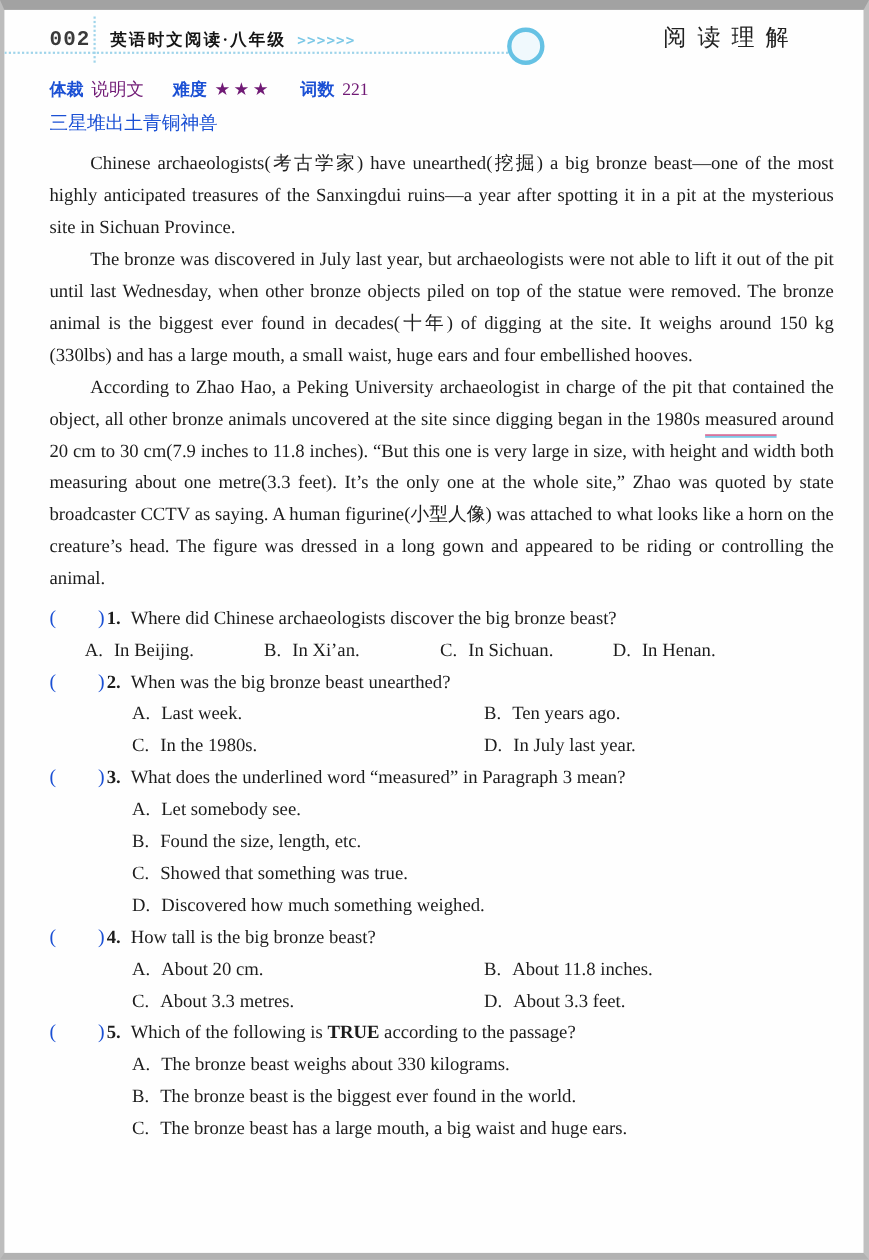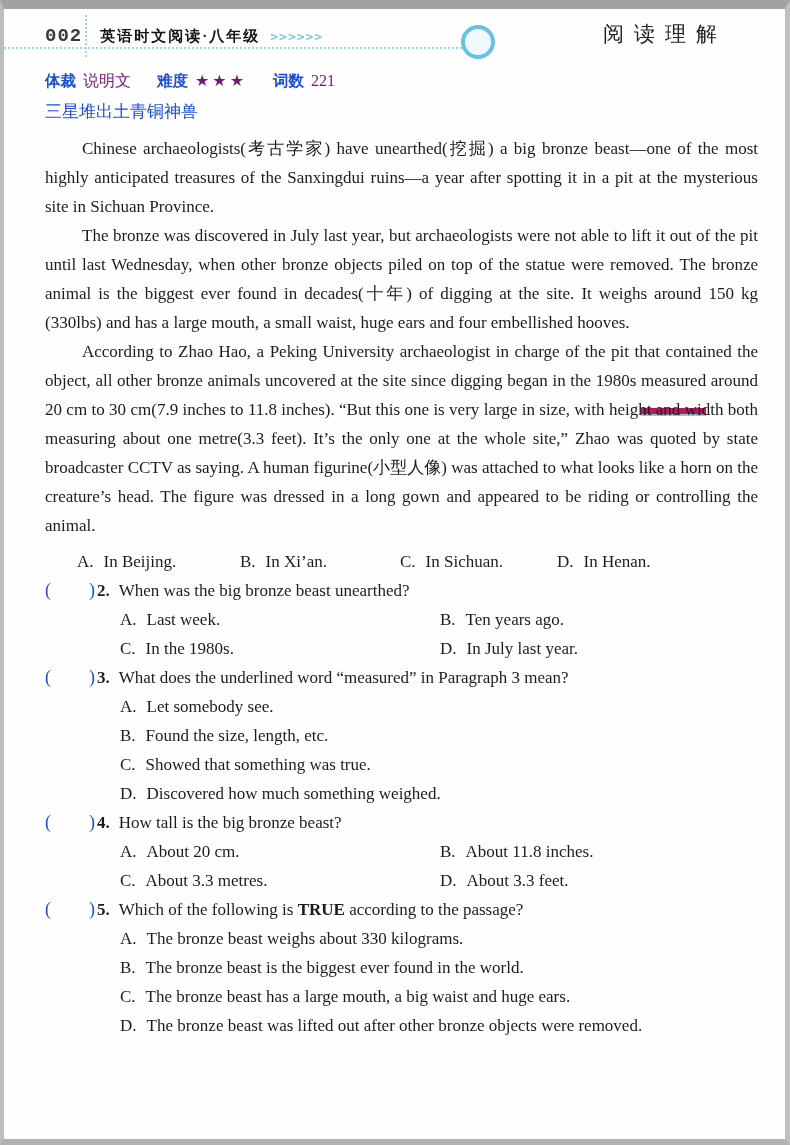--- a/index.html
+++ b/index.html
@@ -32,21 +32,21 @@
   .meta { font-size:16px; white-space:nowrap; }
   .meta .lbl { color:#1b50d4; font-weight:bold; font-family:"Liberation Sans", sans-serif; font-size:15.5px; }
   .meta .val { color:#701a75; margin-left:7px; }
   .meta .pair { margin-left:22px; }
   .meta .pair:first-child { margin-left:0; }
   .stars { letter-spacing:3px; }
   .subtitle { padding:8px 0 0 41px; font-family:"Liberation Sans", sans-serif; font-weight:normal; font-size:17px; color:#1b50d4; }
   
   .passage { padding:11px 27px 0 41px; font-size:17px; }
   .para { line-height:29px; text-indent:37px; text-align:justify; }
-  .u { border-bottom:6px solid #be185d; box-shadow:0 2px 0 #7cc8e6; padding-bottom:18px; }
+  .u { border-bottom:1px solid #be185d; box-shadow:0 2px 0 #7cc8e6; padding-bottom:5px; }
   
   .questions { padding:7px 27px 0 41px; font-size:17px; }
   .q-head { line-height:29px; }
   .paren { color:#1b50d4; font-size:18px; }
   .paren-gap { display:inline-block; width:38px; }
   .q-num { font-weight:bold; margin:0 9px 0 2px; }
   .options { margin-left:75px; }
   .option { line-height:29px; }
   .opt-label { margin-right:10px; }
   .cols-4 { display:grid; grid-template-columns:163px 160px 157px auto;margin-left:32px; }
@@ -81,20 +81,21 @@
   <h2 class="subtitle">三星堆出土青铜神兽</h2>
 
   <div class="passage" id="passage">
       <p class="para"><span>Chinese archaeologists(考古学家) have unearthed(挖掘) a big bronze beast—one of the most highly anticipated treasures of the Sanxingdui ruins—a year after spotting it in a pit at the mysterious site in Sichuan Province.</span></p>
       <p class="para"><span>The bronze was discovered in July last year, but archaeologists were not able to lift it out of the pit until last Wednesday, when other bronze objects piled on top of the statue were removed. The bronze animal is the biggest ever found in decades(十年) of digging at the site. It weighs around 150 kg (330lbs) and has a large mouth, a small waist, huge ears and four embellished hooves.</span></p>
       <p class="para"><span>According to Zhao Hao, a Peking University archaeologist in charge of the pit that contained the object, all other bronze animals uncovered at the site since digging began in the 1980s </span><span class="u">measured</span><span> around 20 cm to 30 cm(7.9 inches to 11.8 inches). “But this one is very large in size, with height and width both measuring about one metre(3.3 feet). It’s the only one at the whole site,” Zhao was quoted by state broadcaster CCTV as saying. A human figurine(小型人像) was attached to what looks like a horn on the creature’s head. The figure was dressed in a long gown and appeared to be riding or controlling the animal.</span></p>
     </div>
 
   <div class="questions" id="questions">
       <div class="question">
+        <div class="q-head"><span class="paren">(</span><span class="paren-gap"></span><span class="paren">)</span><span class="q-num">1.</span><span class="q-text"><span>Where did Chinese archaeologists discover the big bronze beast?</span></span></div>
         <div class="options cols-4">
           <div class="option"><span class="opt-label">A.</span><span class="opt-text">In Beijing.</span></div>
           <div class="option"><span class="opt-label">B.</span><span class="opt-text">In Xi’an.</span></div>
           <div class="option"><span class="opt-label">C.</span><span class="opt-text">In Sichuan.</span></div>
           <div class="option"><span class="opt-label">D.</span><span class="opt-text">In Henan.</span></div>
         </div>
       </div>
       <div class="question">
         <div class="q-head"><span class="paren">(</span><span class="paren-gap"></span><span class="paren">)</span><span class="q-num">2.</span><span class="q-text"><span>When was the big bronze beast unearthed?</span></span></div>
         <div class="options cols-2">
@@ -121,18 +122,17 @@
           <div class="option"><span class="opt-label">C.</span><span class="opt-text">About 3.3 metres.</span></div>
           <div class="option"><span class="opt-label">D.</span><span class="opt-text">About 3.3 feet.</span></div>
         </div>
       </div>
       <div class="question">
         <div class="q-head"><span class="paren">(</span><span class="paren-gap"></span><span class="paren">)</span><span class="q-num">5.</span><span class="q-text"><span>Which of the following is </span><b>TRUE</b><span> according to the passage?</span></span></div>
         <div class="options cols-1">
           <div class="option"><span class="opt-label">A.</span><span class="opt-text">The bronze beast weighs about 330 kilograms.</span></div>
           <div class="option"><span class="opt-label">B.</span><span class="opt-text">The bronze beast is the biggest ever found in the world.</span></div>
           <div class="option"><span class="opt-label">C.</span><span class="opt-text">The bronze beast has a large mouth, a big waist and huge ears.</span></div>
-          <div class="option"><span class="opt-label">D.</span><span class="opt-text">The bronze beast was lifted out after other bronze objects were removed.</span></div>
         </div>
       </div>
     </div>
 
 </div>
 
 </body></html>

